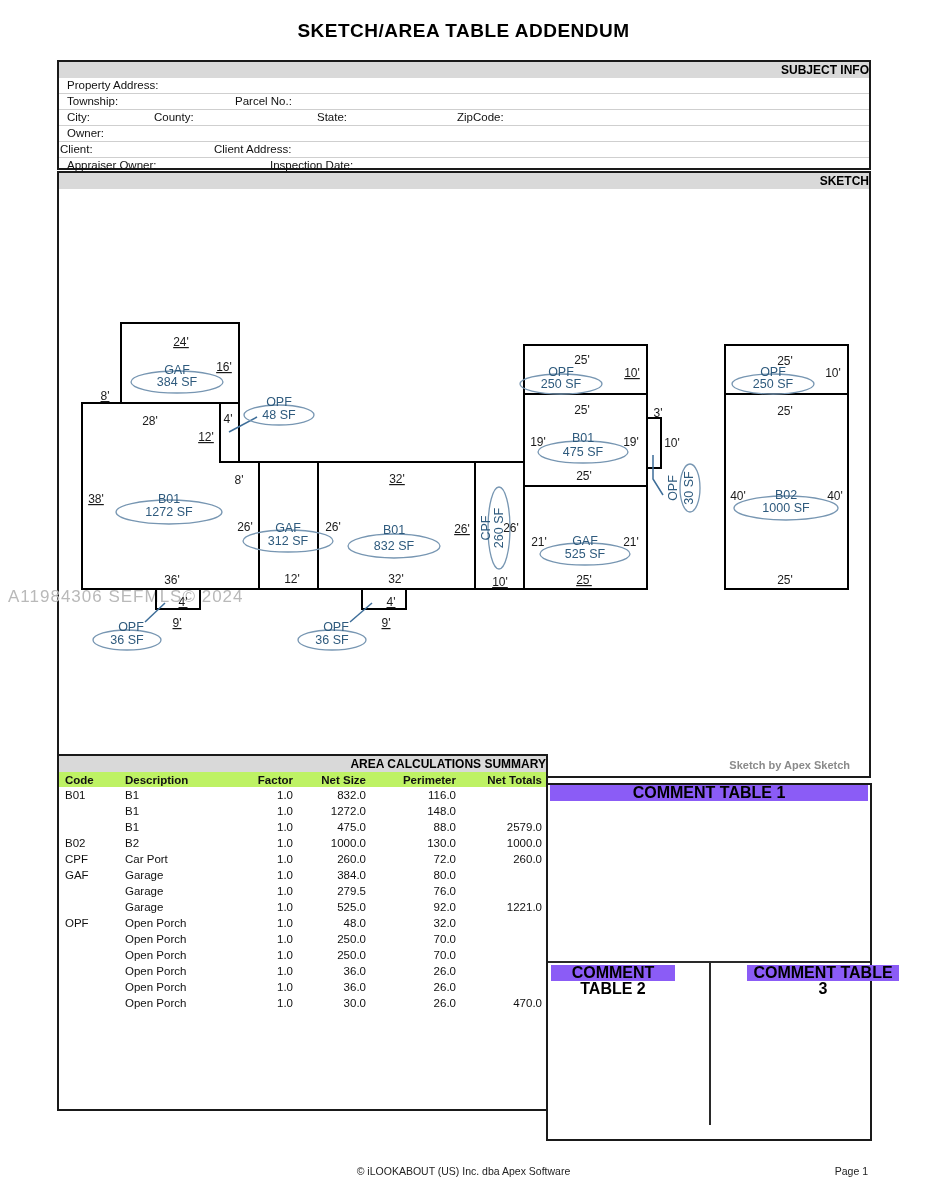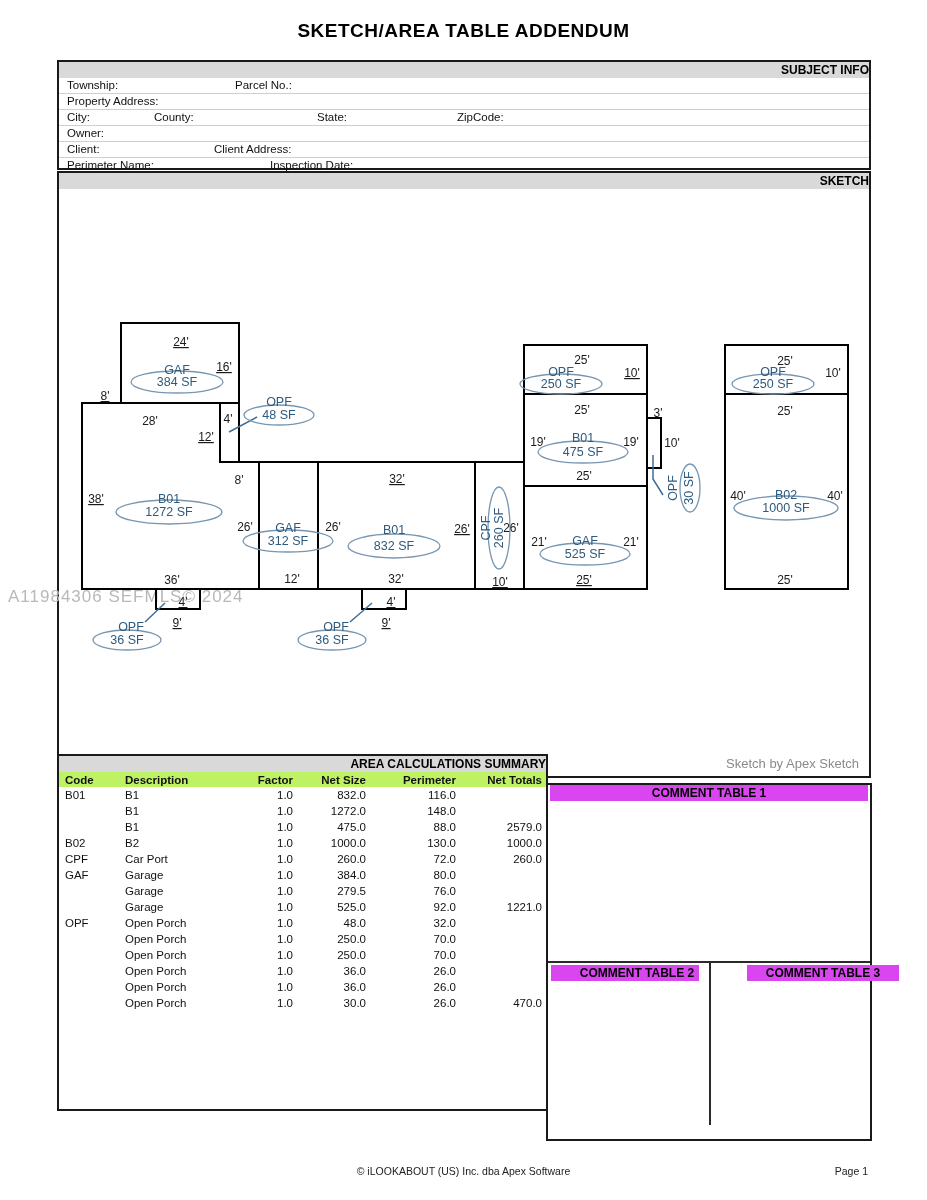--- a/index.html
+++ b/index.html
@@ -15,63 +15,63 @@
   .si-row span{position:absolute;top:1px;white-space:nowrap;}
   
   .dim{font-size:12px;fill:#1a1a1a;}
   .dim-u{text-decoration:underline;}
   .alab{font-size:12.5px;fill:#2e5a7d;}
   .wall{fill:none;stroke:#000;stroke-width:2;}
   .oval{fill:none;stroke:#7796b2;stroke-width:1.3;}
   .leader{fill:none;stroke:#3e6e99;stroke-width:1.5;}
   .watermark{position:absolute;left:8px;top:587px;font-size:17px;color:#b9b9b9;
              letter-spacing:1px;white-space:nowrap;z-index:1;text-align:right;}
-  .sketch-credit{position:absolute;right:10px;bottom:5px;font-size:13px;color:#8a8a8a;}
+  .sketch-credit{position:absolute;right:19px;bottom:5px;font-size:11px;color:#8a8a8a;font-weight:bold;}
   
   .area-table{width:100%;border-collapse:collapse;table-layout:fixed;font-size:11.5px;}
   .area-table th{background:#bef264;font-weight:700;font-size:11.5px;height:15px;
                  padding:0 4px 0 6px;text-align:left;}
   .area-table td{height:16px;padding:0 4px 0 6px;white-space:nowrap;overflow:hidden;}
   .area-table th.num,.area-table td.num{text-align:right;}
   
-  .cband{position:absolute;background:#d946ef;text-align:center;font-weight:700;
-         font-size:12px;line-height:16px;height:16px;color:#000;}
+  .cband{position:absolute;background:#8b5cf6;text-align:center;font-weight:700;
+         font-size:16px;line-height:16px;height:16px;color:#000;}
   .footer{position:absolute;top:1165px;font-size:10.5px;color:#222;}
 </style>
 </head>
 <body>
 
 <div class="page">
 
   <div class="title">SKETCH/AREA TABLE ADDENDUM</div>
 
   <div class="box" style="left:57px;top:60px;width:814px;height:110px;">
     <div class="band">SUBJECT INFO</div>
     <div class="si-row">
+      <span style="left:8px">Property Address:</span>
+    </div>
+    <div class="si-row">
       <span style="left:8px">Township:</span>
       <span style="left:176px">Parcel No.:</span>
-    </div>
-    <div class="si-row">
-      <span style="left:8px">Property Address:</span>
     </div>
     <div class="si-row">
       <span style="left:8px">City:</span>
       <span style="left:95px">County:</span>
       <span style="left:258px">State:</span>
       <span style="left:398px">ZipCode:</span>
     </div>
     <div class="si-row">
       <span style="left:8px">Owner:</span>
     </div>
     <div class="si-row">
-      <span style="left:8px">Client:</span>
+      <span style="left:1px">Client:</span>
       <span style="left:155px">Client Address:</span>
     </div>
     <div class="si-row" style="border-bottom:none">
-      <span style="left:8px">Perimeter Name:</span>
+      <span style="left:8px">Appraiser Owner:</span>
       <span style="left:211px">Inspection Date:</span>
     </div>
   </div>
 
   <div class="watermark">A11984306  SEFMLS© 2024</div>
 
   <div class="box" style="left:57px;top:171px;width:814px;height:607px;">
     <div class="band">SKETCH</div>
 
     <svg width="810" height="585" viewBox="0 0 810 585" style="position:absolute;left:0;top:0;z-index:2;">
@@ -324,21 +324,21 @@
             <td class="num">26.0</td>
             <td class="num">470.0</td>
           </tr>
         </tbody>
     </table>
   </div>
 
   <div class="box" style="left:546px;top:783px;width:326px;height:358px;">
     <div class="cband" style="left:2px;top:0;width:318px;">COMMENT TABLE 1</div>
     <div style="position:absolute;left:0;top:176px;width:322px;border-top:2px solid #2a2a2a;"></div>
-    <div class="cband" style="left:3px;top:180px;width:124px;padding-left:24px;">COMMENT TABLE 2</div>
+    <div class="cband" style="left:3px;top:180px;width:124px;">COMMENT TABLE 2</div>
     <div class="cband" style="left:167px;top:180px;width:152px;margin-left:32px;">COMMENT TABLE 3</div>
     <div style="position:absolute;left:161px;top:178px;height:162px;width:2px;background:#2a2a2a;"></div>
   </div>
 
   <div class="footer" style="left:0;width:100%;text-align:center;">© iLOOKABOUT (US) Inc. dba Apex Software</div>
   <div class="footer" style="right:59px;text-align:right;">Page 1</div>
 
 </div>
 
 </body></html>

